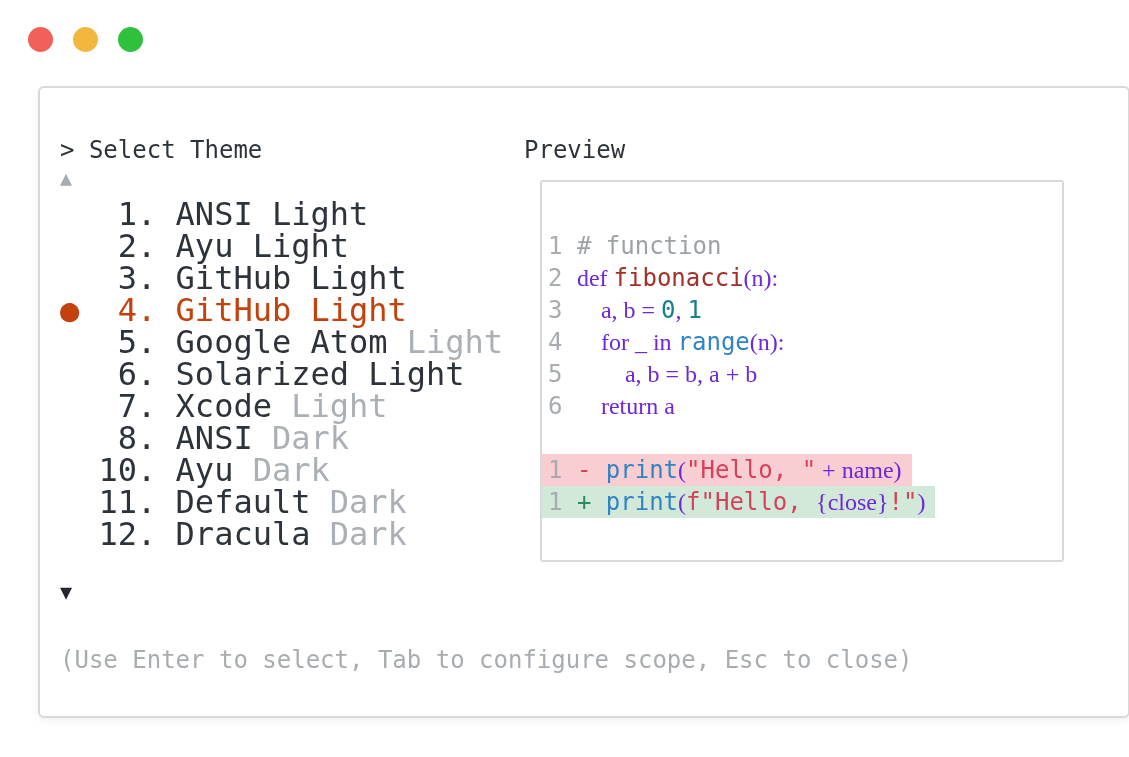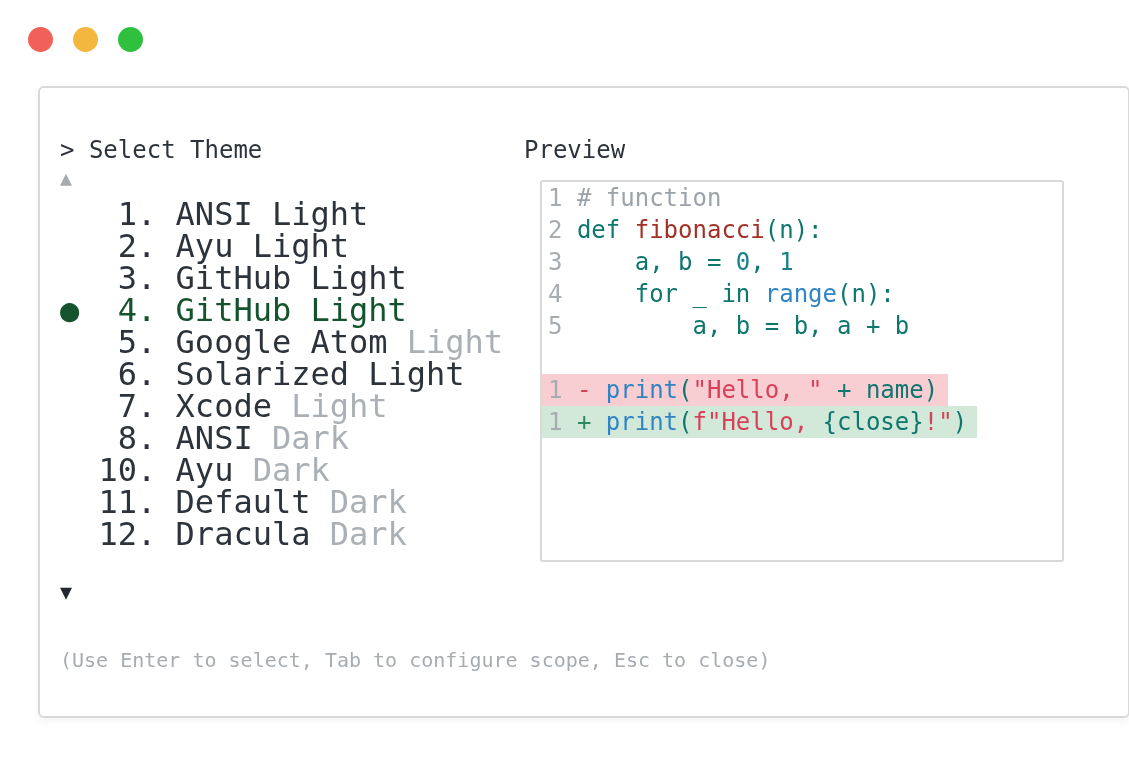--- a/index.html
+++ b/index.html
@@ -17,37 +17,37 @@
 
   .hdr-title   { position:absolute; left:20px;  top:46px; }
   .hdr-preview { position:absolute; left:484px; top:46px; }
 
   .scroll-up   { position:absolute; left:20px; top:74px;  font-size:20px; line-height:32px; color:#a7acb1; }
   .scroll-down { position:absolute; left:20px; top:488px; font-size:20px; line-height:32px; color:#23272d; }
 
   .theme-list { position:absolute; left:20px; top:110px; }
   .trow { font-size:32px; line-height:32px; white-space:pre; color:#2d333b; }
   .trow .muted { color:#aab0b5; }
-  .trow.sel, .trow.sel .name { color:#14532d; }
+  .trow.sel, .trow.sel .name { color:#c2410c; }
 
-  .footer { position:absolute; left:20px; top:556px; font-size:20px; line-height:32px;
+  .footer { position:absolute; left:20px; top:556px; font-size:24px; line-height:32px;
     color:#a7acb1; white-space:pre; }
 
   .preview-box { position:absolute; left:500px; top:92px; width:524px; height:382px;
     border:2px solid #d9d9d9; border-radius:3px; background:#fff; overflow:hidden; }
-  .code { }
+  .code { padding-top:48px; }
   .cline { font-size:24px; line-height:32px; white-space:pre; padding-left:6px; min-height:32px; }
   .cline.diff { padding-left:0; }
   .cline .bg { display:inline-block; padding:0 10px 0 6px; }
   .bg.removed { background:#f8ced3; }
   .bg.added   { background:#d2e9da; }
 
   .tk-ln    { color:#a7acb1; }
   .tk-com   { color:#9ba2a8; }
-  .tk-txt   { color:#0f766e; }
+  .tk-txt   { color:#6d28d9;font-family:Liberation Serif, serif; }
   .tk-fn    { color:#a33026; }
   .tk-num   { color:#17808a; }
   .tk-blue  { color:#3084c4; }
   .tk-str   { color:#d8405a; }
   .tk-minus { color:#d8405a; }
   .tk-plus  { color:#2b8a62; }
 </style>
 </head>
 <body>
 
@@ -79,20 +79,21 @@
 
   <div class="scroll-down">▼</div>
 
   <div class="preview-box">
     <div class="code">
         <div class="cline"><span class="tk-ln">1 </span><span class="tk-com"># function</span></div>
         <div class="cline"><span class="tk-ln">2 </span><span class="tk-txt">def </span><span class="tk-fn">fibonacci</span><span class="tk-txt">(n):</span></div>
         <div class="cline"><span class="tk-ln">3 </span><span class="tk-txt">    a, b = </span><span class="tk-num">0</span><span class="tk-txt">, </span><span class="tk-num">1</span></div>
         <div class="cline"><span class="tk-ln">4 </span><span class="tk-txt">    for _ in </span><span class="tk-blue">range</span><span class="tk-txt">(n):</span></div>
         <div class="cline"><span class="tk-ln">5 </span><span class="tk-txt">        a, b = b, a + b</span></div>
+        <div class="cline"><span class="tk-ln">6 </span><span class="tk-txt">    return a</span></div>
         <div class="cline"></div>
         <div class="cline diff"><span class="bg removed"><span class="tk-ln">1 </span><span class="tk-minus">- </span><span class="tk-blue">print</span><span class="tk-txt">(</span><span class="tk-str">"Hello, "</span><span class="tk-txt"> + name)</span></span></div>
         <div class="cline diff"><span class="bg added"><span class="tk-ln">1 </span><span class="tk-plus">+ </span><span class="tk-blue">print</span><span class="tk-txt">(</span><span class="tk-str">f"Hello, </span><span class="tk-txt">{close}</span><span class="tk-str">!"</span><span class="tk-txt">)</span></span></div>
       </div>
   </div>
 
   <div class="footer">(Use Enter to select, Tab to configure scope, Esc to close)</div>
 </div>
 
 </body></html>

